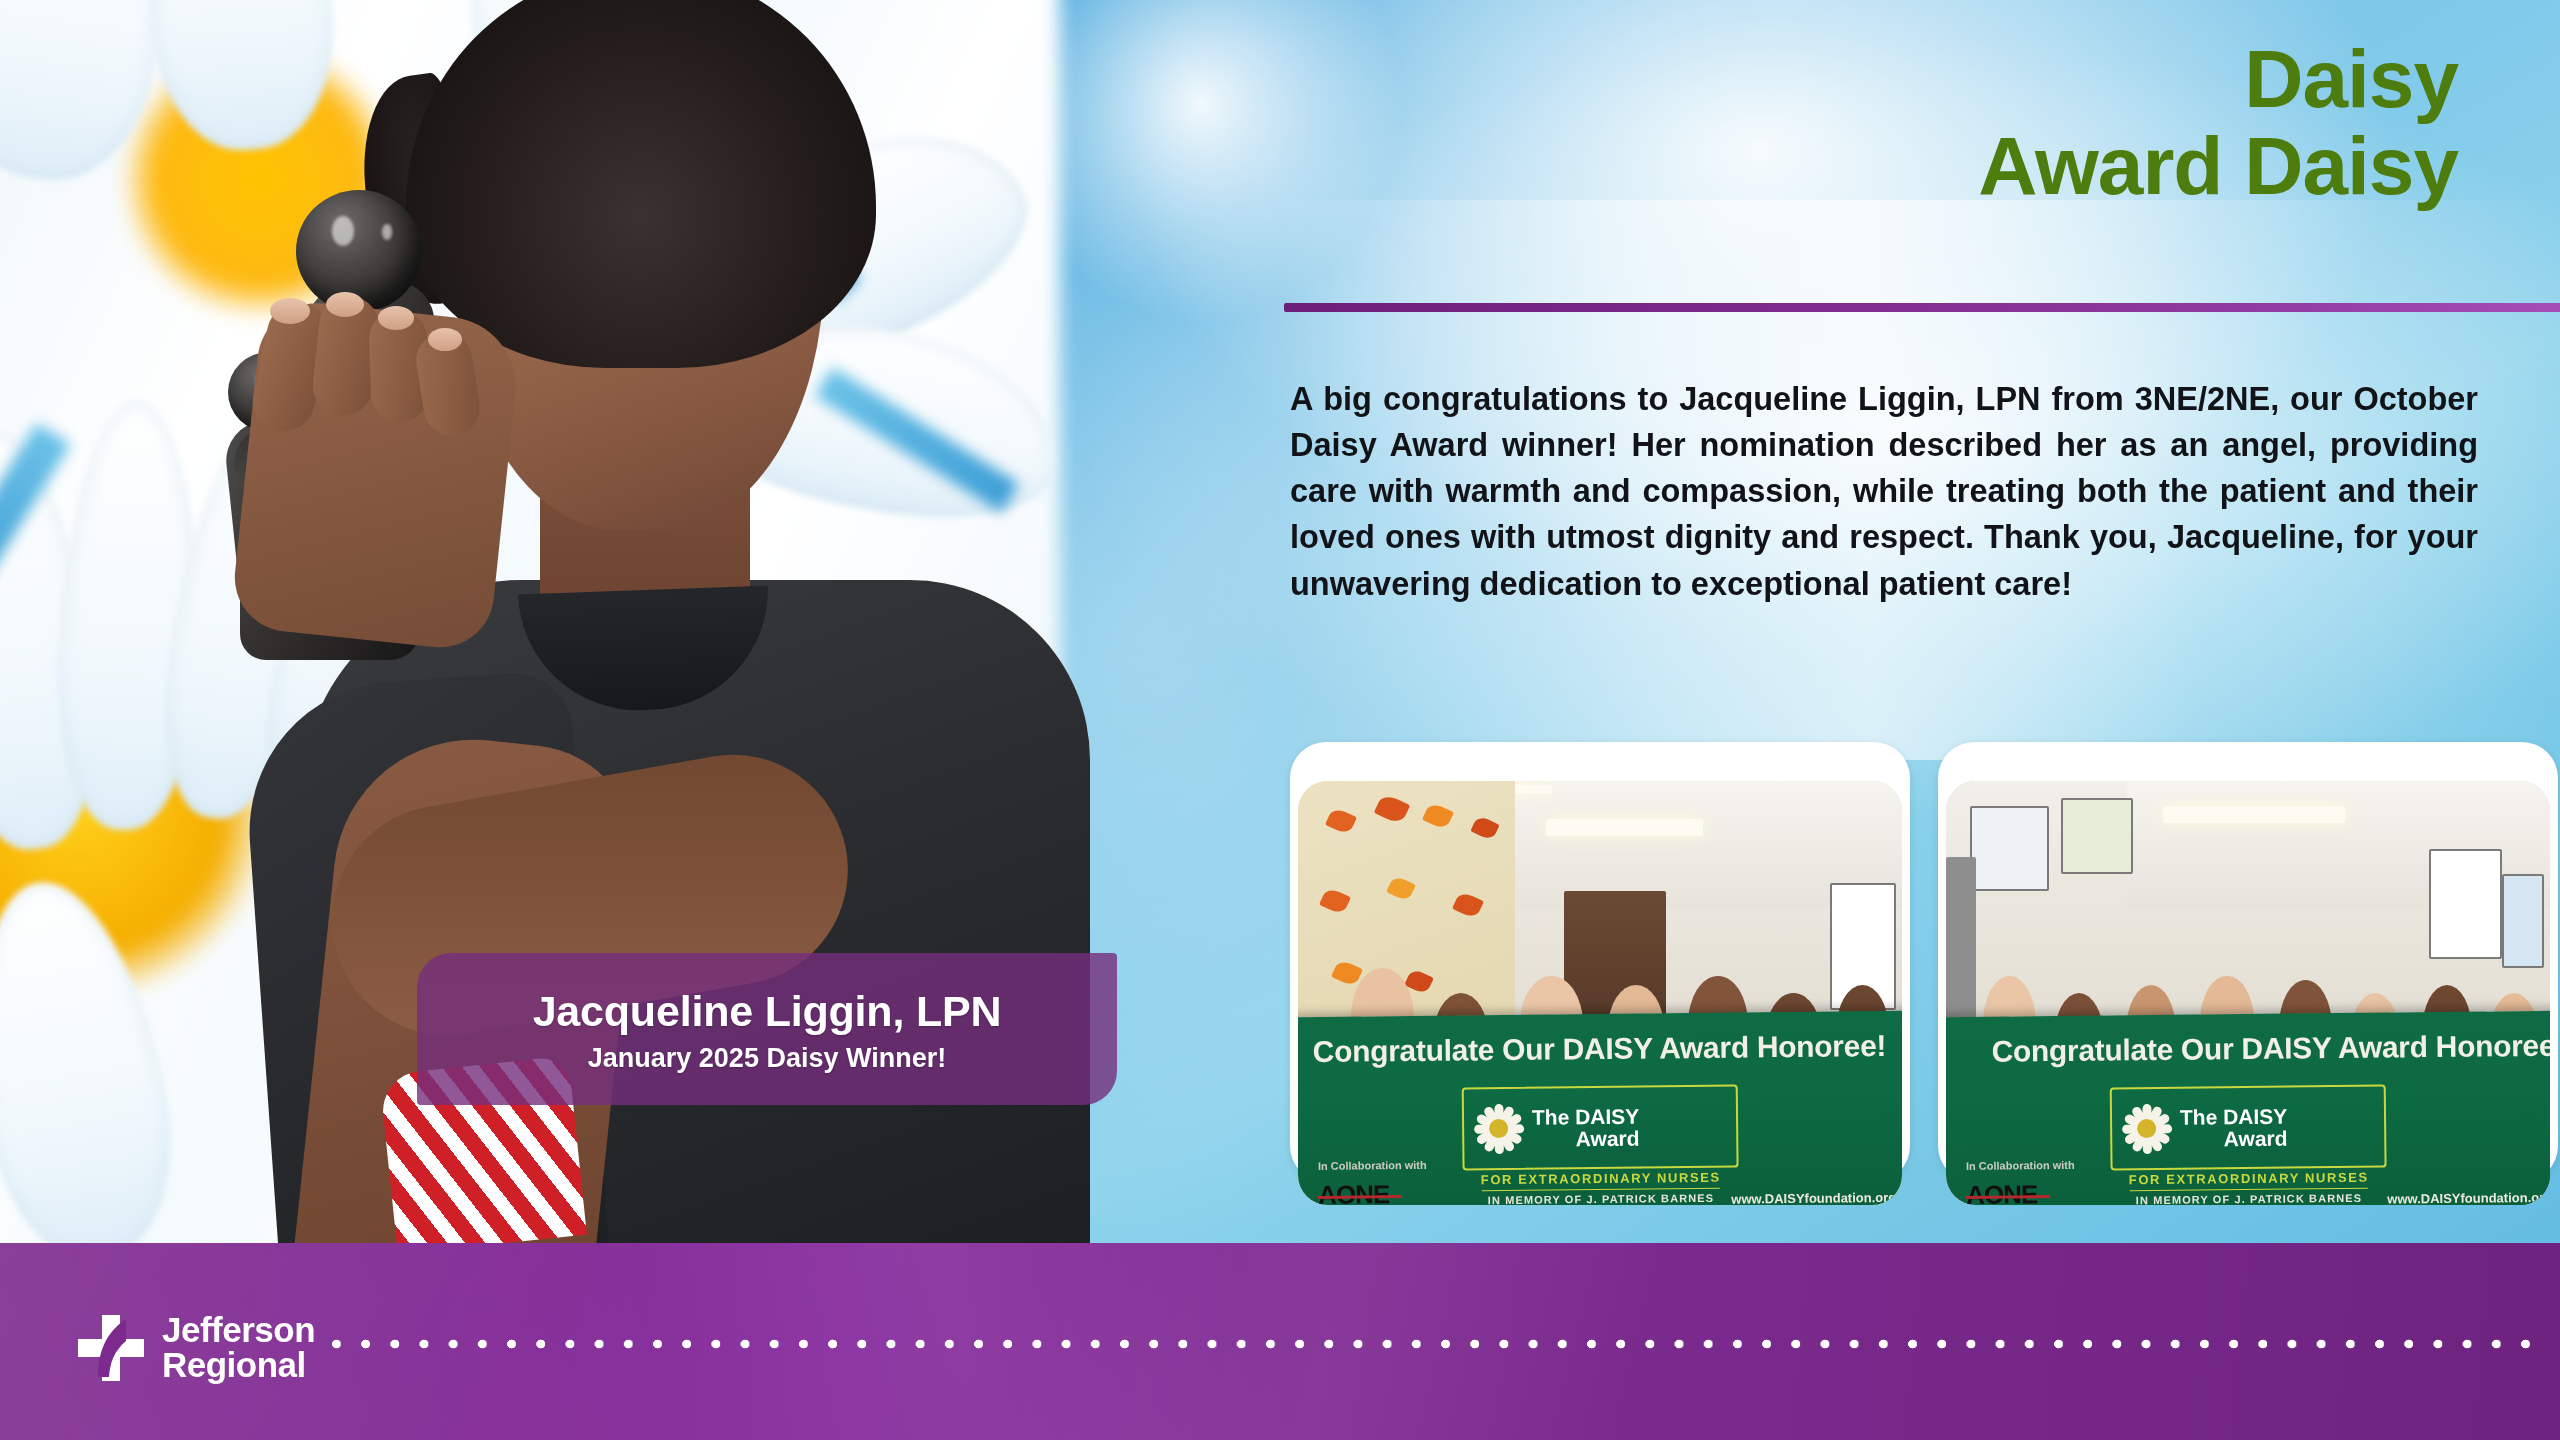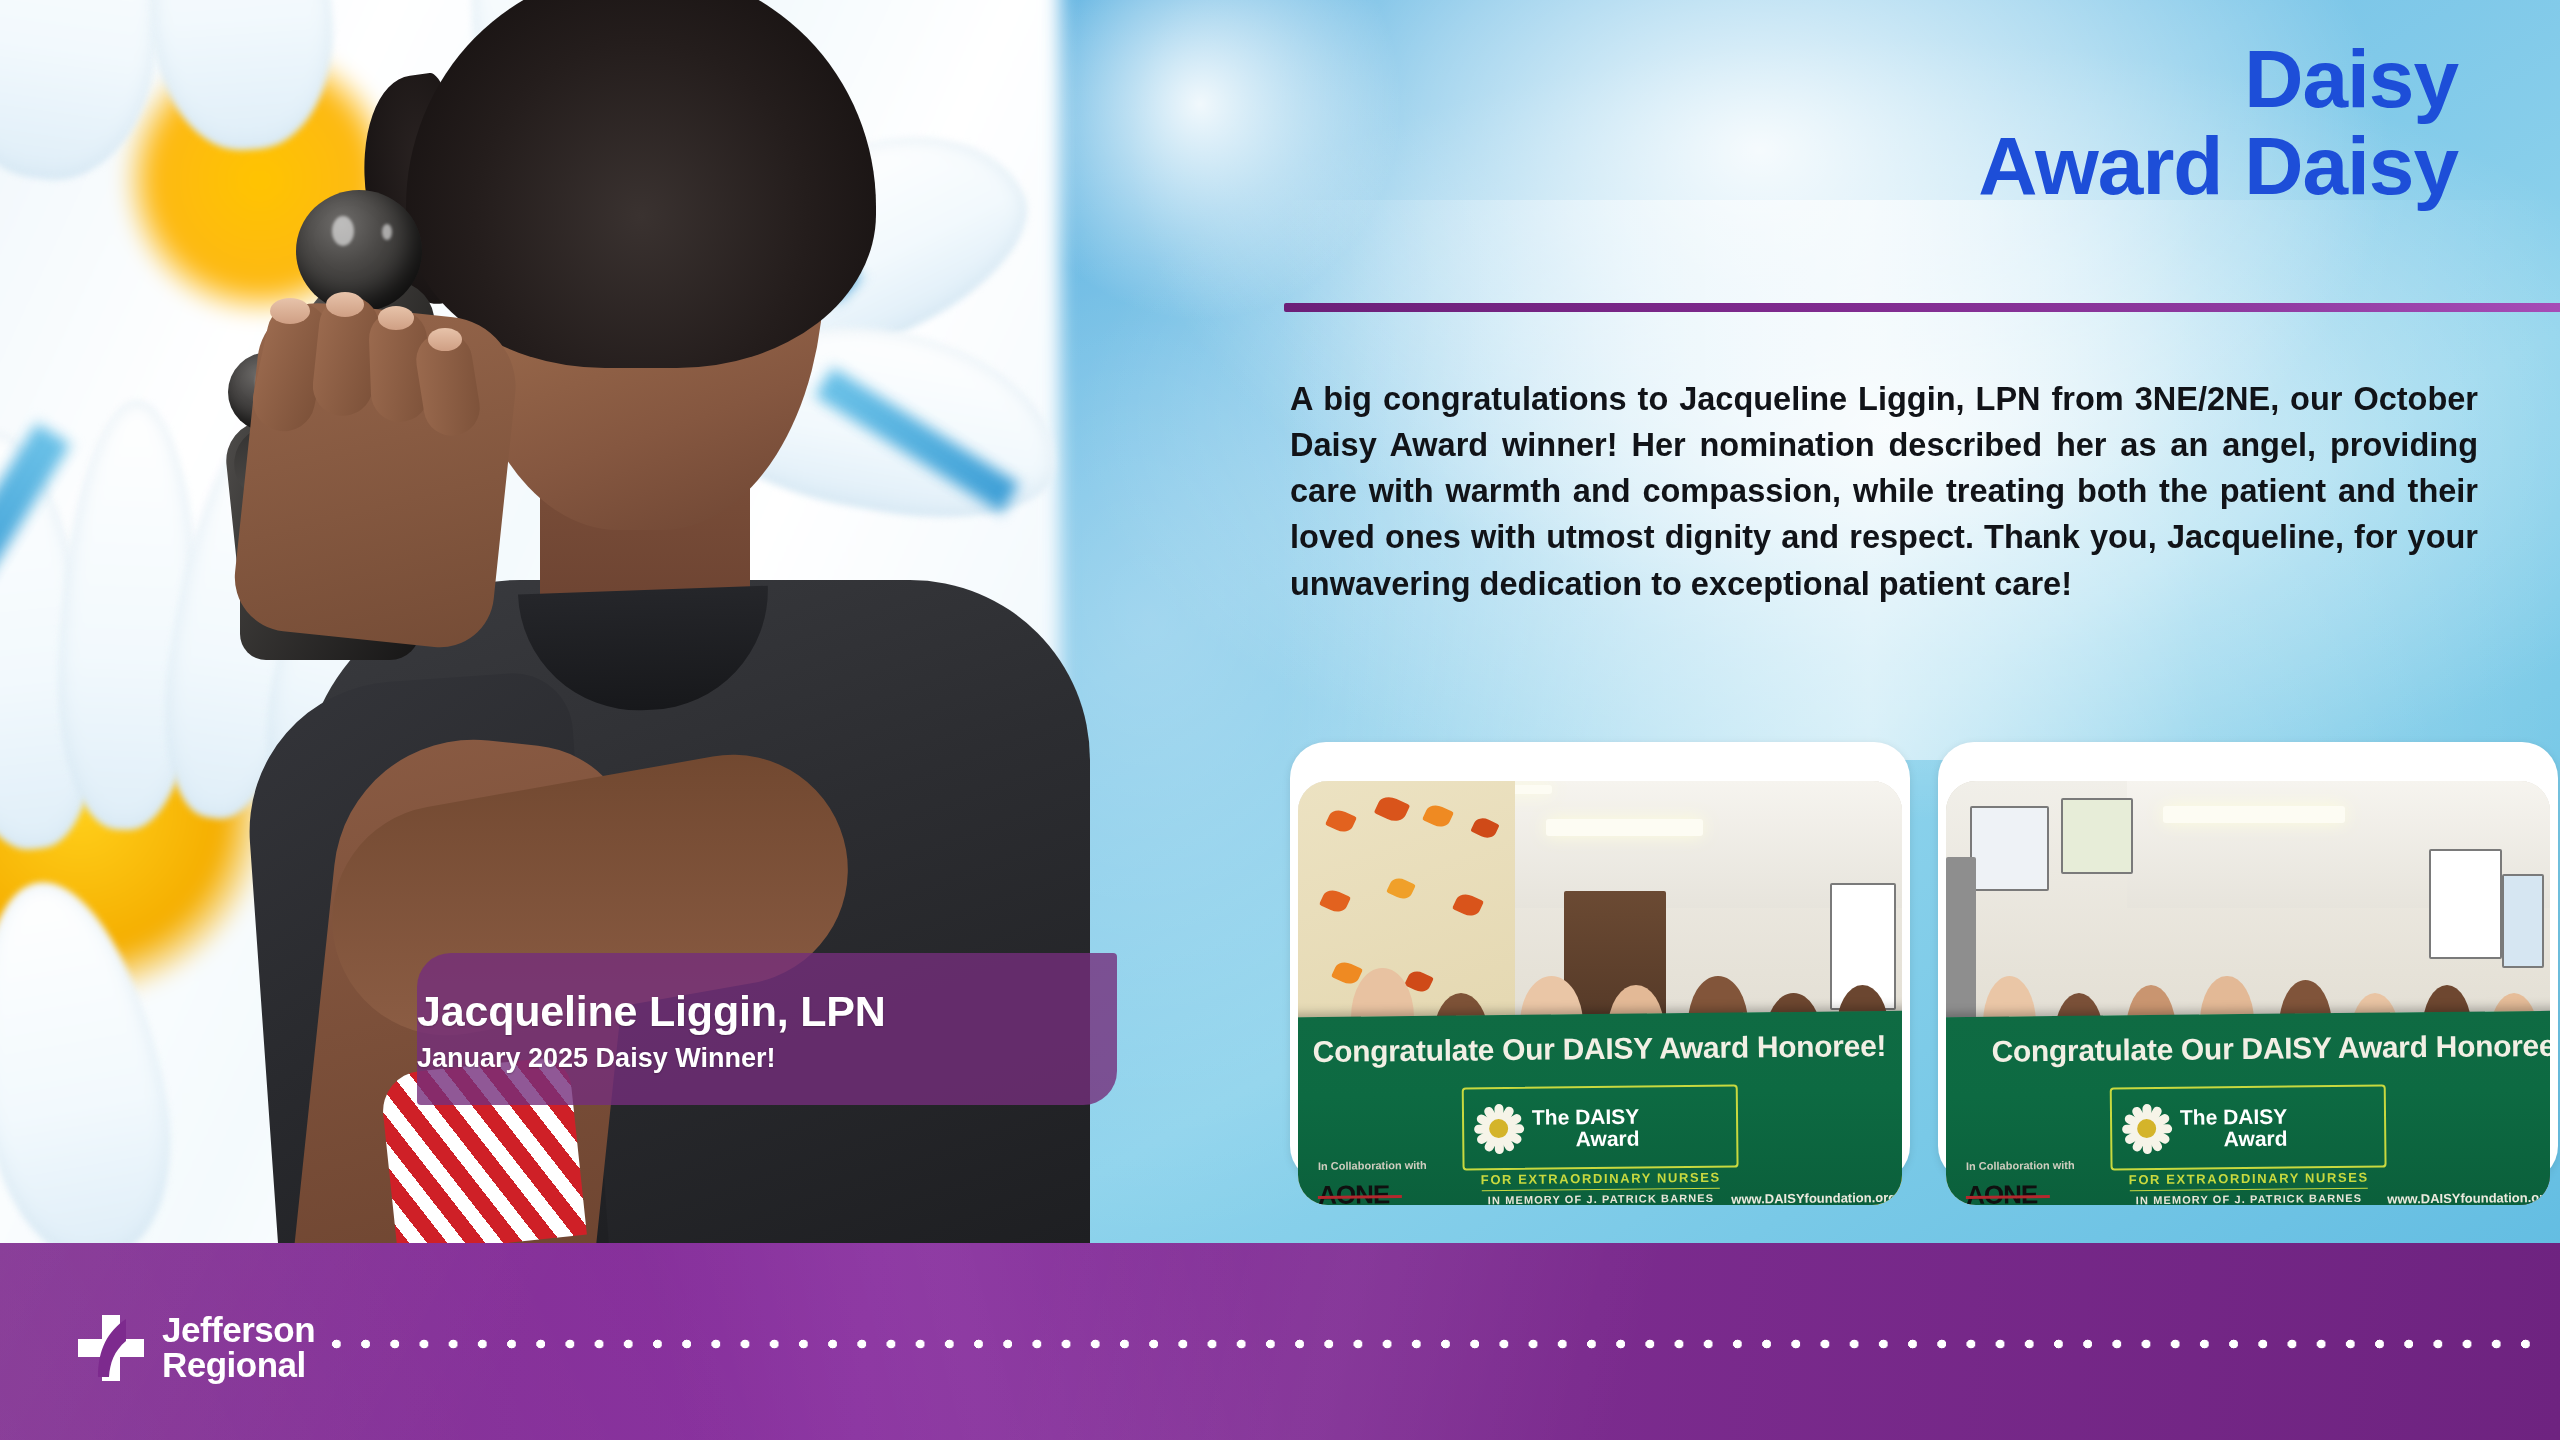--- a/index.html
+++ b/index.html
@@ -176,42 +176,42 @@
       repeating-linear-gradient(58deg, #cf2027 0px, #cf2027 16px, #ffffff 16px, #ffffff 30px);
     border-radius:40px 30px 0 0;
     transform:rotate(-6deg);
   }
 
   
   .nameplate {
     position:absolute; left:417px; top:953px; width:700px; height:152px;
     background:rgba(116,46,124,0.80);
     border-radius:34px 4px 34px 4px;
-    display:flex; flex-direction:column; justify-content:center;
+    display:flex; flex-direction:column; align-items:center; justify-content:center;
     padding-top:4px;
   }
   .nameplate .np-name {
     color:#ffffff; font-size:43px; font-weight:bold; letter-spacing:-0.2px;
     line-height:1; white-space:nowrap;
     text-shadow:0 1px 2px rgba(0,0,0,0.25);
   }
   .nameplate .np-sub {
     color:#ffffff; font-size:27px; font-weight:bold; margin-top:12px;
     line-height:1; white-space:nowrap;
     text-shadow:0 1px 2px rgba(0,0,0,0.25);
   }
 
   
   .content {
     position:absolute; left:1282px; top:0; width:1278px; height:1262px;
   }
   .headline {
     position:absolute; left:0; top:36px; width:1176px;
     text-align:right;
-    color:#1d4ed8;
+    color:#4d7c0f;
     font-size:82px;
     font-weight:bold;
     line-height:1.06;
     letter-spacing:-1px;
   }
   .headline .hl2 { display:block; }
 
   .rule {
     position:absolute; left:2px; top:303px; width:1278px; height:9px;
     background:linear-gradient(90deg,#6c1f78 0%,#7e2a8e 40%,#8f3aa0 75%,#a64cb6 100%);

